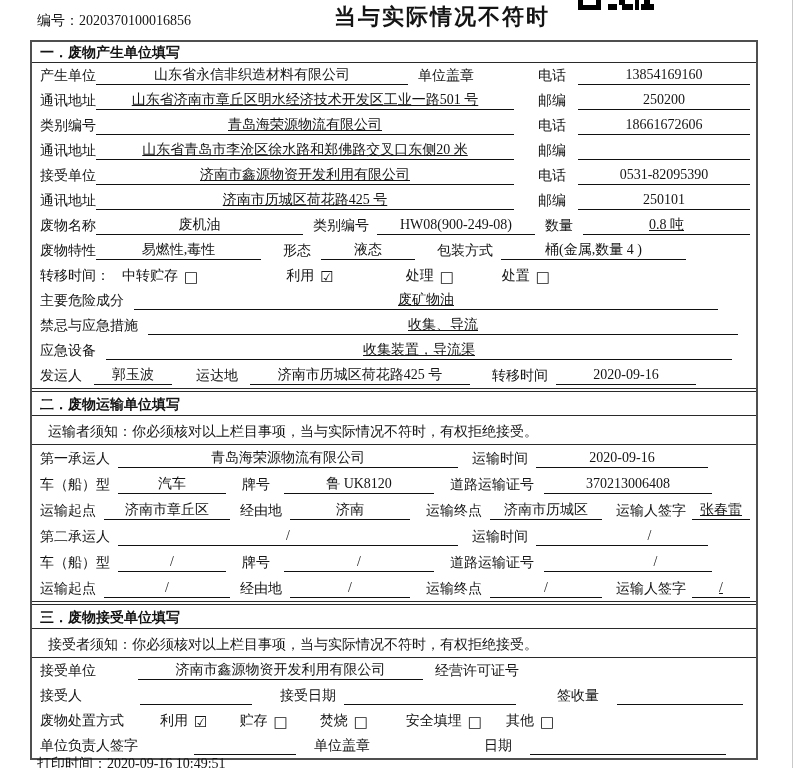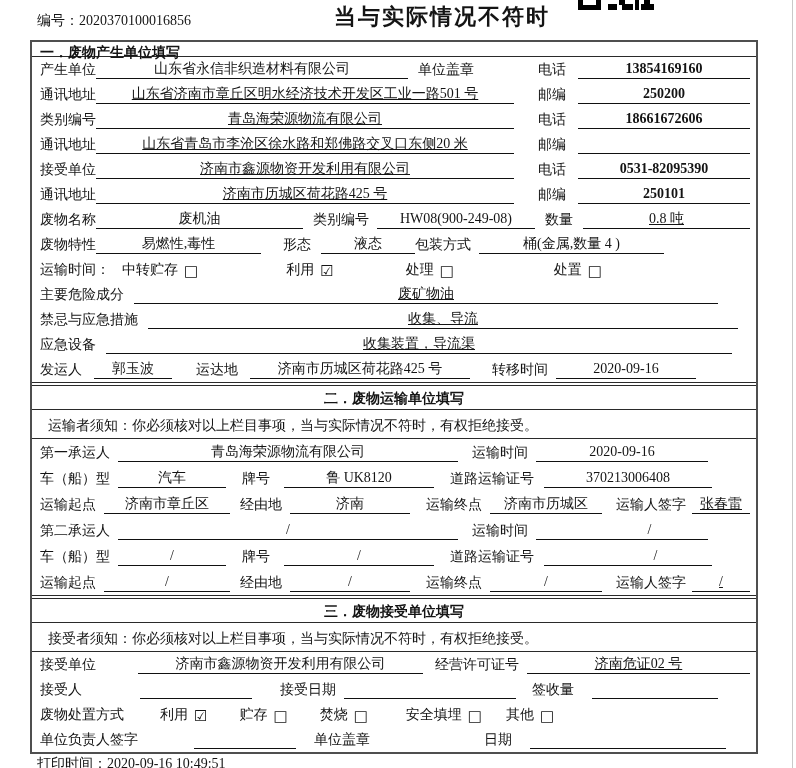--- a/index.html
+++ b/index.html
@@ -13,35 +13,35 @@
   
   .doc-header { position:relative; height:40px; }
   .serial { position:absolute; left:37px; top:12px; white-space:nowrap; }
   .doc-title { position:absolute; left:0; right:0; top:2px; text-align:center;
                padding-left:88px; font-size:22px; font-weight:bold; letter-spacing:2px; }
   .qr-frag { position:absolute; left:578px; top:0; width:76px; height:10px; }
 
   
   .form-table { position:absolute; left:30px; top:40px; width:728px;
                 border:2px solid #4f4f4f; background:#fff; }
-  .sec-head { font-weight:bold; padding:2px 8px 0 8px; height:15px;
+  .sec-head { font-weight:bold; padding:2px 8px 0 8px; height:21px;
               border-bottom:1px solid #2a2a2a; white-space:nowrap; }
-  .sec-head.h2 { height:24px; padding-top:4px;text-align:center; }
+  .sec-head.h2 { height:24px; padding-top:4px; }
   .sec-gap { height:4px; border-top:1px solid #2a2a2a; border-bottom:1px solid #2a2a2a; }
   .notice { height:29px; padding:7px 8px 0 16px; border-bottom:1px solid #2a2a2a; white-space:nowrap; }
 
   .row { display:flex; align-items:flex-end; height:25px; padding:0 6px 3px 8px; white-space:nowrap; }
   .row.h26 { height:26px; }
   .lbl { flex:0 0 auto; }
   .ul  { border-bottom:1px solid #111; padding:0 5px; min-height:18px; flex:0 0 auto;text-align:center; }
   .ul.grow { flex:1 1 auto;text-decoration:underline; }
   .ctr { text-align:center; }
   .sp { flex:1 1 auto; }
   .rt { margin-left:auto;text-align:right; }
-  .rtv { flex:0 0 172px; margin-left:12px;font-weight:bold; }
+  .rtv { flex:0 0 172px; margin-left:12px; }
   .cb { font-family:"DejaVu Sans",sans-serif; font-size:15px; margin-left:6px; line-height:1; }
 
   
   .print-line { position:absolute; left:37px; top:755px; white-space:nowrap; }
 </style>
 </head>
 <body>
 
 <div class="doc-header">
   <span class="serial"><span>编号：</span><span>2020370100016856</span></span>
@@ -111,34 +111,34 @@
     <span class="ul" style="width:158px;margin-left:8px">HW08(900-249-08)</span>
     <span class="lbl" style="margin-left:10px">数量</span>
     <span class="ul grow" style="margin-left:10px">0.8 吨</span>
   </div>
 
   <div class="row">
     <span class="lbl">废物特性</span>
     <span class="ul" style="width:165px">易燃性,毒性</span>
     <span class="lbl" style="margin-left:22px">形态</span>
     <span class="ul" style="width:94px;margin-left:10px">液态</span>
-    <span class="lbl" style="">包装方式</span>
+    <span class="lbl" style="margin-left:22px">包装方式</span>
     <span class="ul" style="width:185px;margin-left:8px">桶(金属,数量  4 )</span>
     <span class="sp"></span>
   </div>
 
   <div class="row">
-    <span class="lbl">运输时间：</span>
+    <span class="lbl">转移时间：</span>
     <span class="lbl" style="margin-left:12px">中转贮存</span>
     <span class="cb">□</span>
     <span class="lbl" style="margin-left:88px">利用</span>
     <span class="cb">☑</span>
     <span class="lbl" style="margin-left:72px">处理</span>
     <span class="cb">□</span>
-    <span class="lbl" style="margin-left:100px">处置</span>
+    <span class="lbl" style="margin-left:48px">处置</span>
     <span class="cb">□</span>
   </div>
 
   <div class="row">
     <span class="lbl">主要危险成分</span>
     <span class="ul grow" style="margin-left:10px;margin-right:32px">废矿物油</span>
   </div>
 
   <div class="row">
     <span class="lbl">禁忌与应急措施</span>
@@ -223,29 +223,28 @@
   </div>
 
   <div class="sec-gap"></div>
   <div class="sec-head h2">三．废物接受单位填写</div>
   <div class="notice">接受者须知：你必须核对以上栏目事项，当与实际情况不符时，有权拒绝接受。</div>
 
   <div class="row">
     <span class="lbl">接受单位</span>
     <span class="ul" style="width:285px;margin-left:42px">济南市鑫源物资开发利用有限公司</span>
     <span class="lbl" style="margin-left:12px">经营许可证号</span>
-    <span class="ul grow" style="margin-left:8px">济南危证02 号</span>
   </div>
 
   <div class="row">
     <span class="lbl">接受人</span>
     <span class="ul" style="width:112px;margin-left:58px"></span>
     <span class="lbl" style="margin-left:28px">接受日期</span>
     <span class="ul" style="width:172px;margin-left:8px"></span>
-    <span class="lbl" style="margin-left:16px">签收量</span>
+    <span class="lbl" style="margin-left:41px">签收量</span>
     <span class="ul" style="width:126px;margin-left:18px"></span>
     <span class="sp"></span>
   </div>
 
   <div class="row">
     <span class="lbl">废物处置方式</span>
     <span class="lbl" style="margin-left:36px">利用</span>
     <span class="cb">☑</span>
     <span class="lbl" style="margin-left:32px">贮存</span>
     <span class="cb">□</span>

